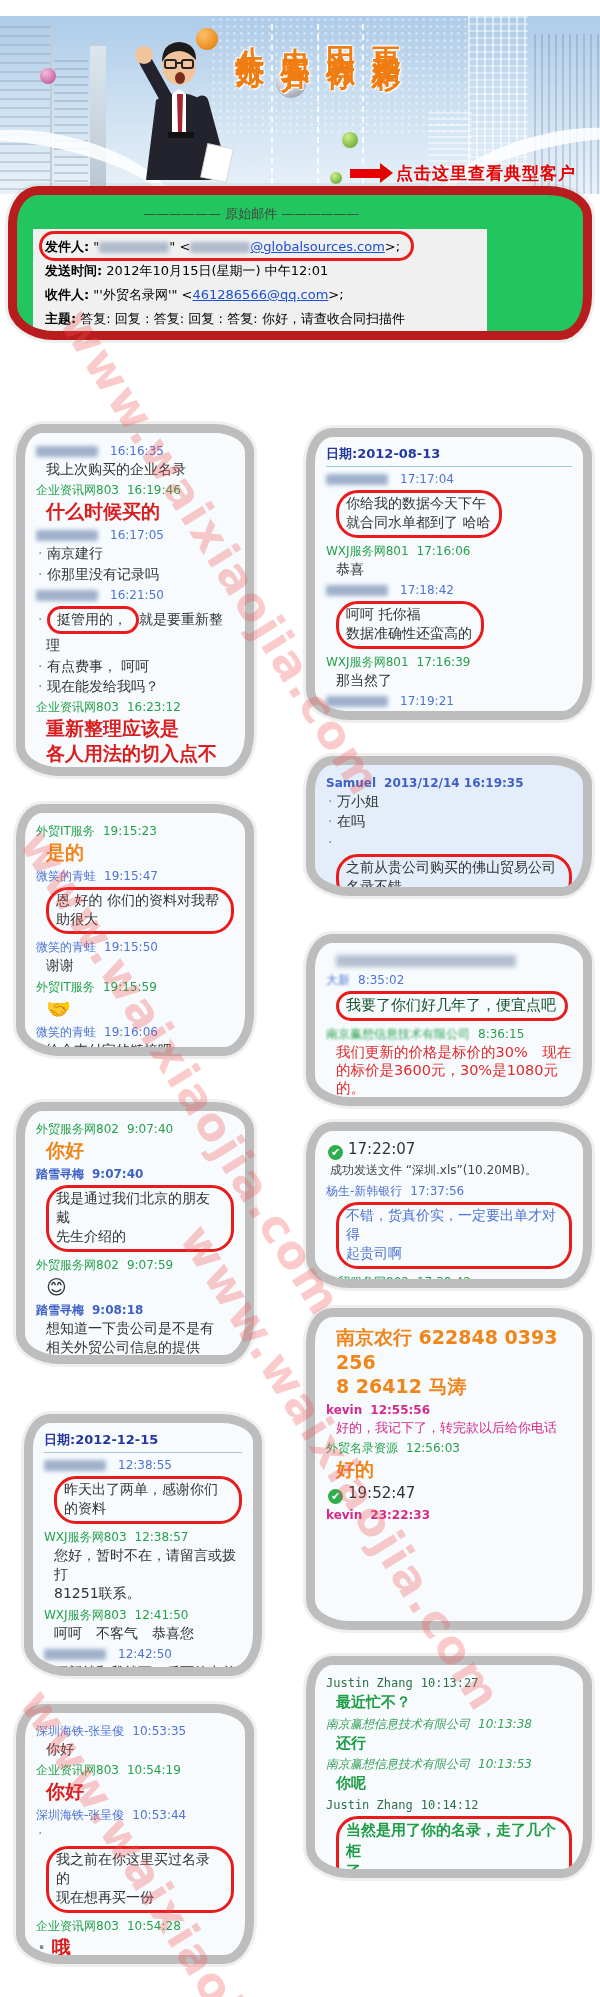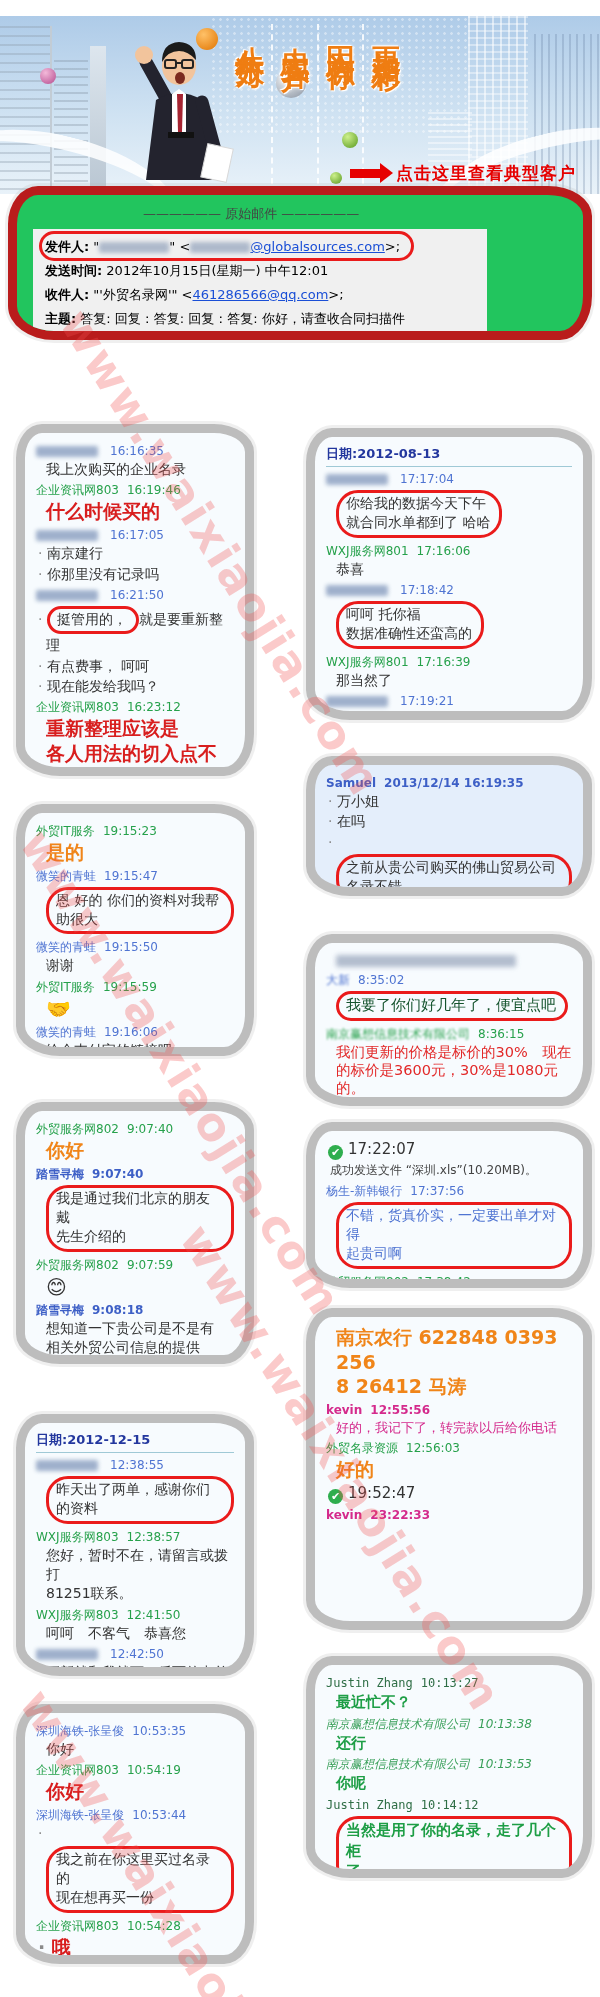--- a/index.html
+++ b/index.html
@@ -260,21 +260,21 @@
 8 26412 马涛</span></div>
         <div class="hdr"><span class="nm h-pink">kevin</span><span class="tm h-pink">12:55:56</span></div>
         <div class="msg m-pink"><span>好的，我记下了，转完款以后给你电话</span></div>
         <div class="hdr"><span class="nm h-green">外贸名录资源</span><span class="tm h-green">12:56:03</span></div>
         <div class="msg m-bigorg"><span>好的</span></div>
         <div>
           <div class="sys"><span class="check"></span><span class="stime">19:52:47</span></div>
         </div>
         <div class="hdr"><span class="nm h-pink">kevin</span><span class="tm h-pink">23:22:33</span></div>
       </div>
-      <div class="block" style="top: 1414px; left: 16px; width: 238px; height: 262px;">
+      <div class="block" style="top: 1414px; left: 24px; width: 238px; height: 262px;">
         <div class="date">日期:2012-12-15</div>
         <div class="hdr"><span class="blurname"></span><span class="tm h-blue">12:38:55</span></div>
         <div class="msg"><span class="circled">昨天出了两单，感谢你们的资料</span></div>
         <div class="hdr"><span class="nm h-green">WXJ服务网803</span><span class="tm h-green">12:38:57</span></div>
         <div class="msg"><span>您好，暂时不在，请留言或拨打
 81251联系。</span></div>
         <div class="hdr"><span class="nm h-green">WXJ服务网803</span><span class="tm h-green">12:41:50</span></div>
         <div class="msg"><span>呵呵　不客气　恭喜您</span></div>
         <div class="hdr"><span class="blurname"></span><span class="tm h-blue">12:42:50</span></div>
         <div class="msg"><span>更新就和我就下，后面的出单了还买呀，</span></div>

